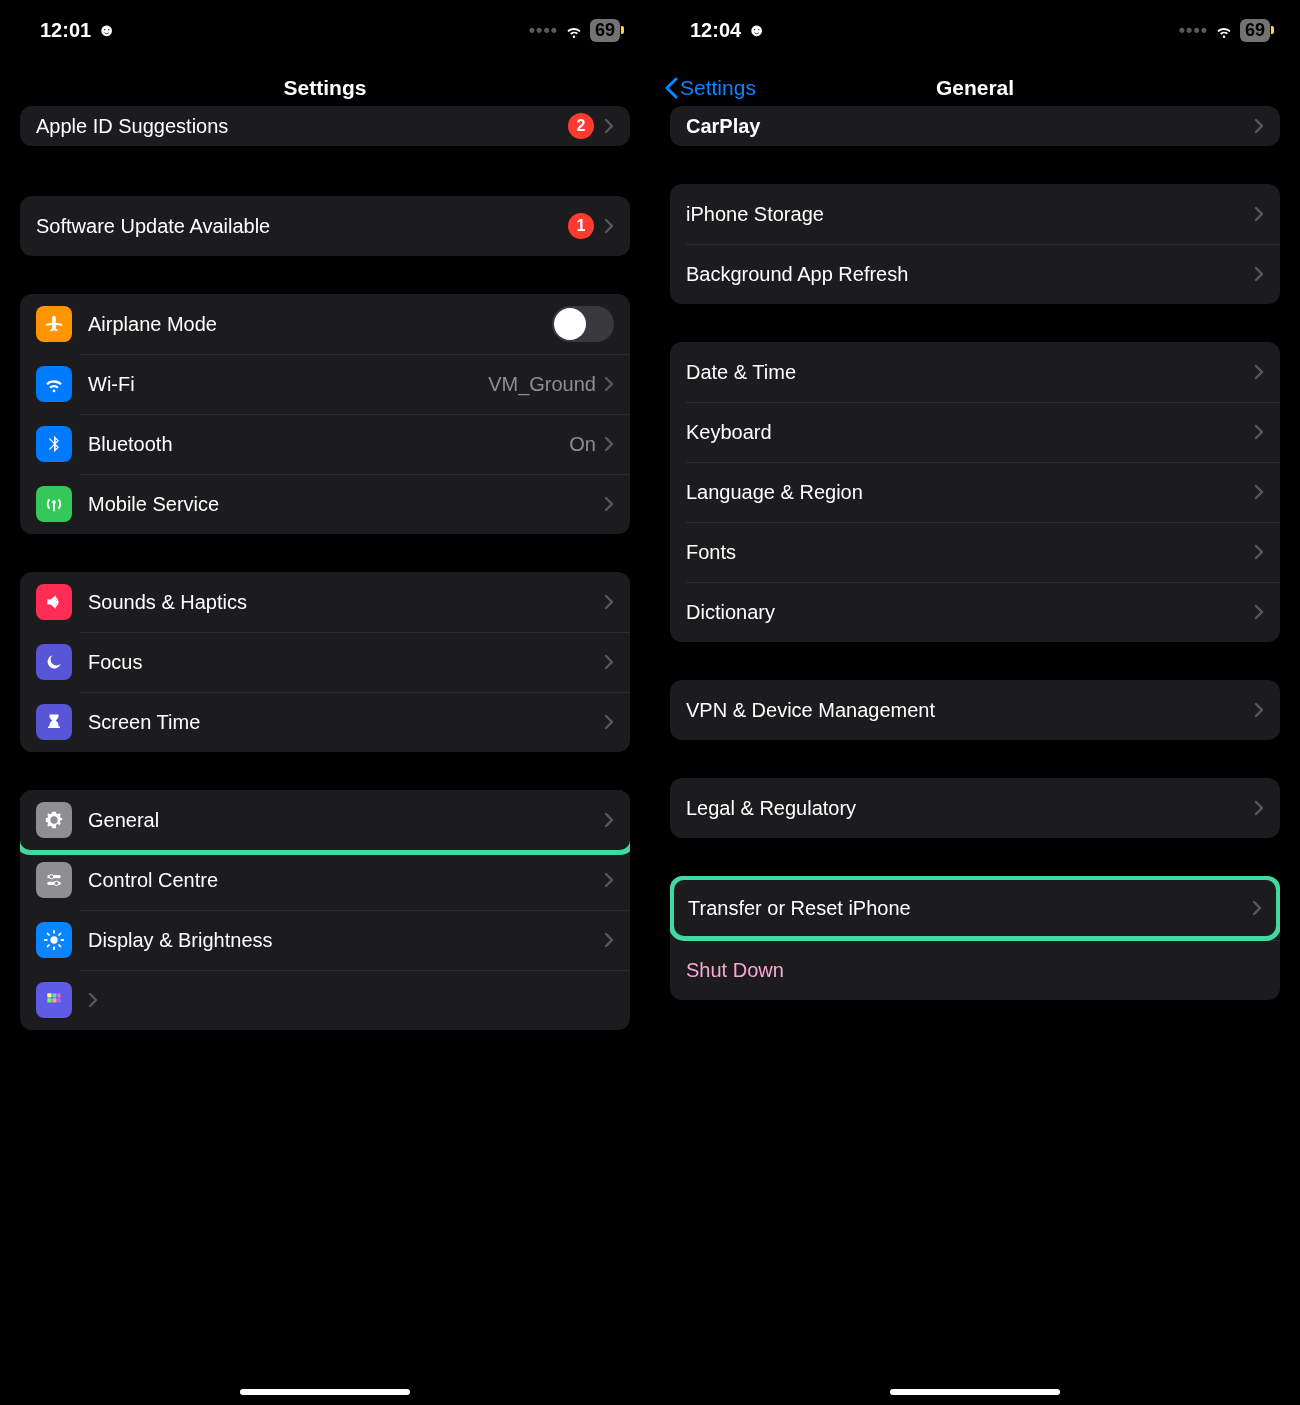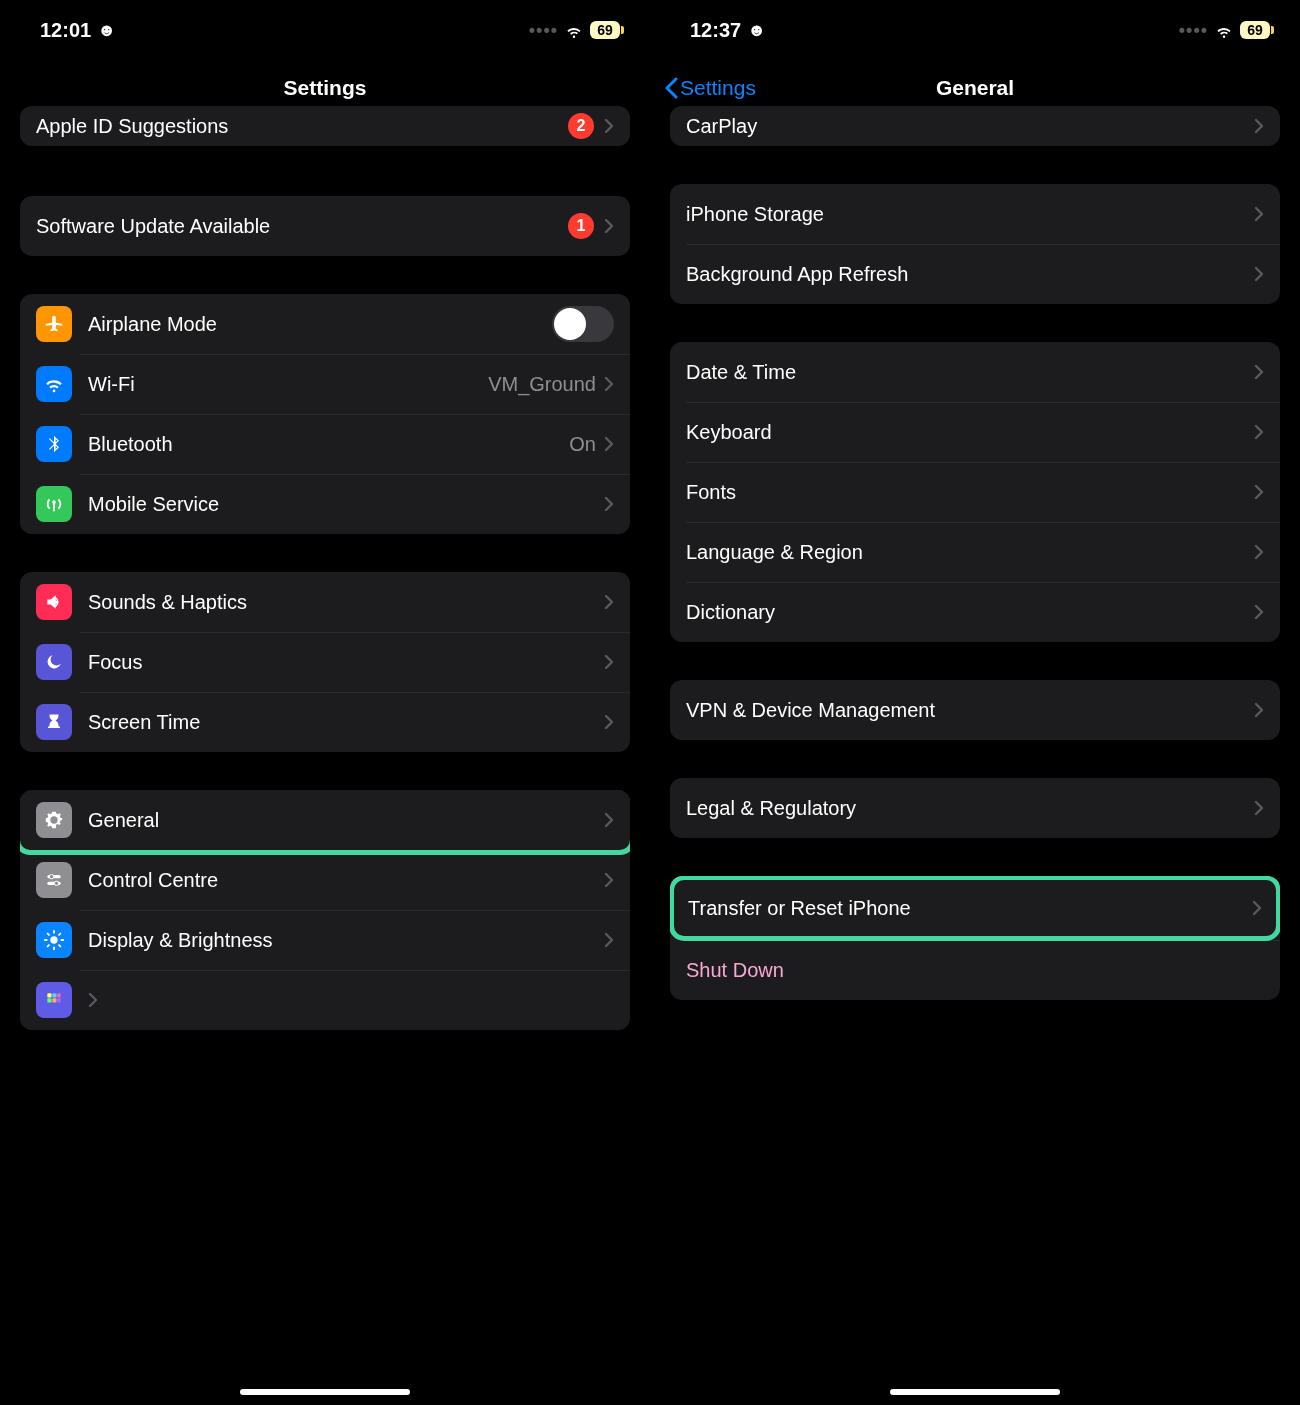--- a/index.html
+++ b/index.html
@@ -28,23 +28,23 @@
     font-size: 20px;
     font-weight: 600;
   }
   .status-left { display: flex; align-items: center; gap: 6px; }
   .emoji { font-size: 18px; }
   .status-right { display: flex; align-items: center; gap: 6px; }
   .dots { color: #5a5a5a; font-size: 18px; letter-spacing: 1px; }
   .wifi-ic { width: 20px; height: 20px; }
   .battery {
     display: inline-flex; align-items: center;
-    background: #fef9c3; color: #000;
+    background: #737373; color: #000;
     border-radius: 6px; padding: 1px 4px;
-    font-size: 14px; font-weight: 700;
+    font-size: 18px; font-weight: 700;
     position: relative; min-width: 30px; justify-content: center;
   }
   .battery::after {
     content: ""; position: absolute; right: -4px; top: 50%;
     transform: translateY(-50%);
     width: 3px; height: 8px; background: #ffd23d;
     border-radius: 0 2px 2px 0;
   }
   .header {
     height: 56px;
@@ -351,21 +351,21 @@
       </div>
     </div>
 
   </div>
   <div class="home-indicator"></div>
 </div>
 
 <div class="phone phone-right">
   <div class="status-bar">
     <div class="status-left">
-      <span>12:37</span>
+      <span>12:04</span>
       <span class="emoji">☻</span>
     </div>
     <div class="status-right">
       <span class="dots">••••</span>
       <span class="wifi-ic">
         <svg viewBox="0 0 24 24" fill="#fff">
             <path d="M12 18.5a1.5 1.5 0 100 3 1.5 1.5 0 000-3zm0-4.5c-1.9 0-3.6.8-4.8 2l1.6 1.6A4.5 4.5 0 0112 16c1.2 0 2.3.5 3.2 1.2l1.6-1.6A6.7 6.7 0 0012 14zm0-4.5c-3.1 0-5.9 1.3-8 3.3l1.6 1.6A9 9 0 0112 12c2.4 0 4.6 1 6.4 2.4l1.6-1.6A11.2 11.2 0 0012 9.5z"></path>
           </svg>
       </span>
       <span class="battery">
@@ -379,21 +379,21 @@
       <svg width="14" height="22" viewBox="0 0 14 22">
           <path d="M12 2L3 11l9 9" stroke="#0a84ff" stroke-width="3" fill="none" stroke-linecap="round" stroke-linejoin="round"></path>
         </svg>
       <span>Settings</span>
     </div>
     <div class="header-title">General</div>
   </div>
 
   <div class="content">
 
-    <div class="group tight-top" style="">
+    <div class="group tight-top" style="font-weight:bold;">
       <div class="row noicon slim" style="min-height:40px;">
         <span class="label">CarPlay</span>
         <span class="chev">
           <svg viewBox="0 0 10 16" width="10" height="16">
               <path d="M2 2l6 6-6 6" stroke="#5a5a5e" stroke-width="2.4" fill="none" stroke-linecap="round" stroke-linejoin="round"></path>
             </svg>
         </span>
       </div>
     </div>
 
@@ -427,29 +427,29 @@
       </div>
       <div class="row noicon">
         <span class="label">Keyboard</span>
         <span class="chev">
             <svg viewBox="0 0 10 16" width="10" height="16">
               <path d="M2 2l6 6-6 6" stroke="#5a5a5e" stroke-width="2.4" fill="none" stroke-linecap="round" stroke-linejoin="round"></path>
             </svg>
           </span>
       </div>
       <div class="row noicon">
+        <span class="label">Language &amp; Region</span>
+        <span class="chev">
+            <svg viewBox="0 0 10 16" width="10" height="16">
+              <path d="M2 2l6 6-6 6" stroke="#5a5a5e" stroke-width="2.4" fill="none" stroke-linecap="round" stroke-linejoin="round"></path>
+            </svg>
+          </span>
+      </div>
+      <div class="row noicon">
         <span class="label">Fonts</span>
-        <span class="chev">
-            <svg viewBox="0 0 10 16" width="10" height="16">
-              <path d="M2 2l6 6-6 6" stroke="#5a5a5e" stroke-width="2.4" fill="none" stroke-linecap="round" stroke-linejoin="round"></path>
-            </svg>
-          </span>
-      </div>
-      <div class="row noicon">
-        <span class="label">Language &amp; Region</span>
         <span class="chev">
             <svg viewBox="0 0 10 16" width="10" height="16">
               <path d="M2 2l6 6-6 6" stroke="#5a5a5e" stroke-width="2.4" fill="none" stroke-linecap="round" stroke-linejoin="round"></path>
             </svg>
           </span>
       </div>
       <div class="row noicon">
         <span class="label">Dictionary</span>
         <span class="chev">
             <svg viewBox="0 0 10 16" width="10" height="16">

